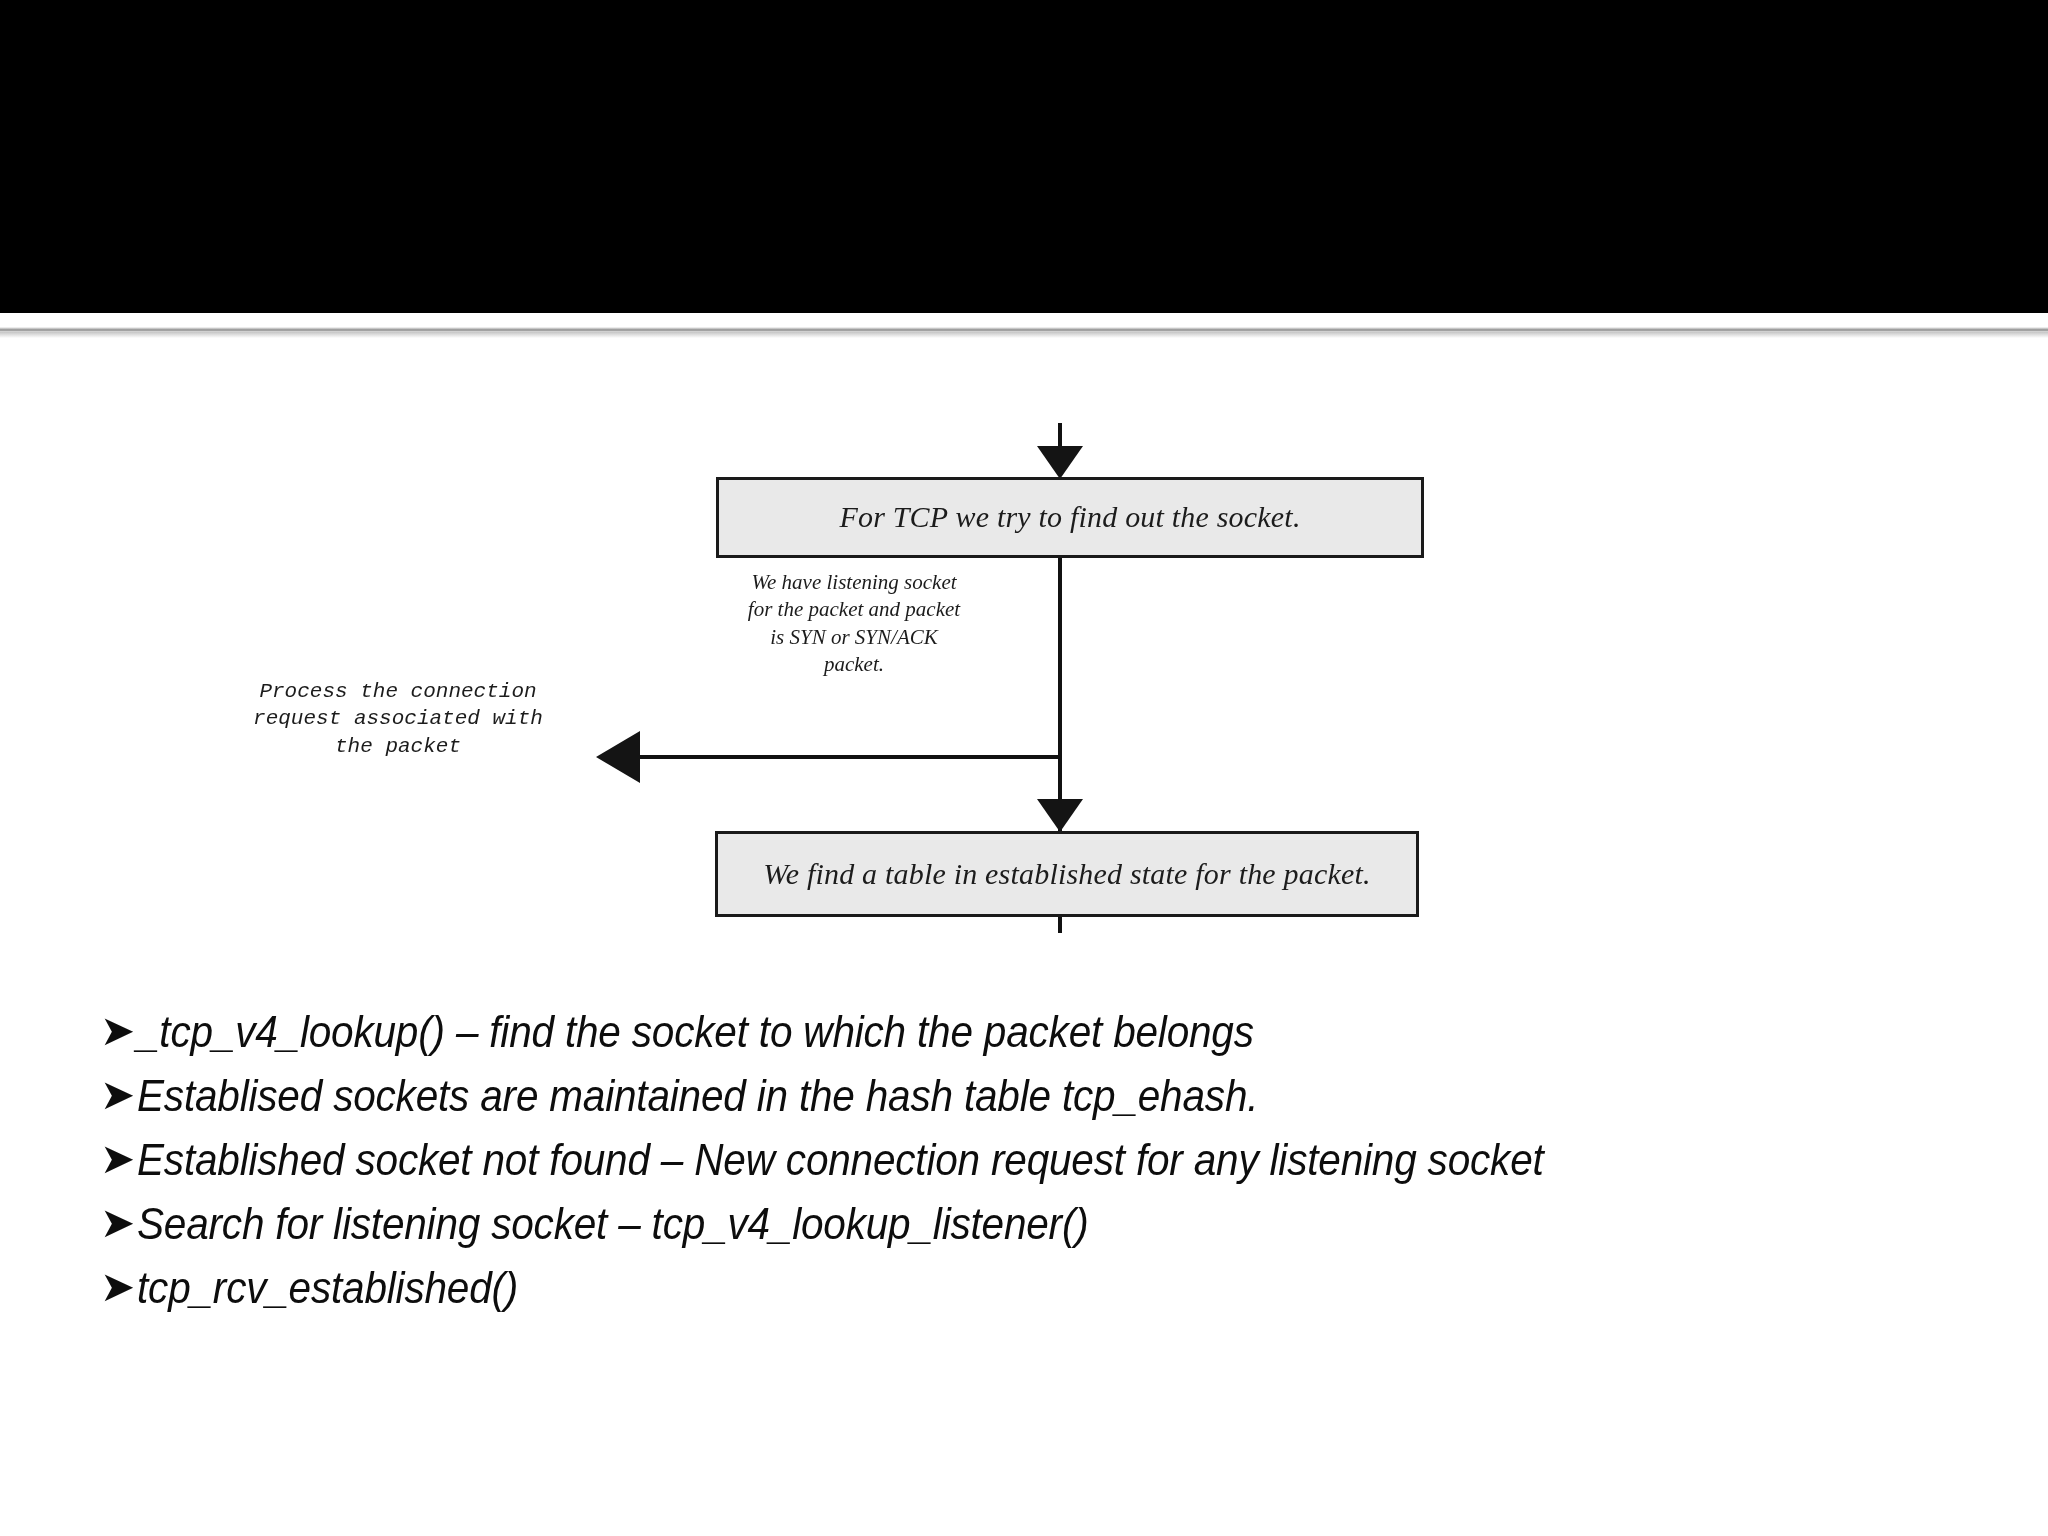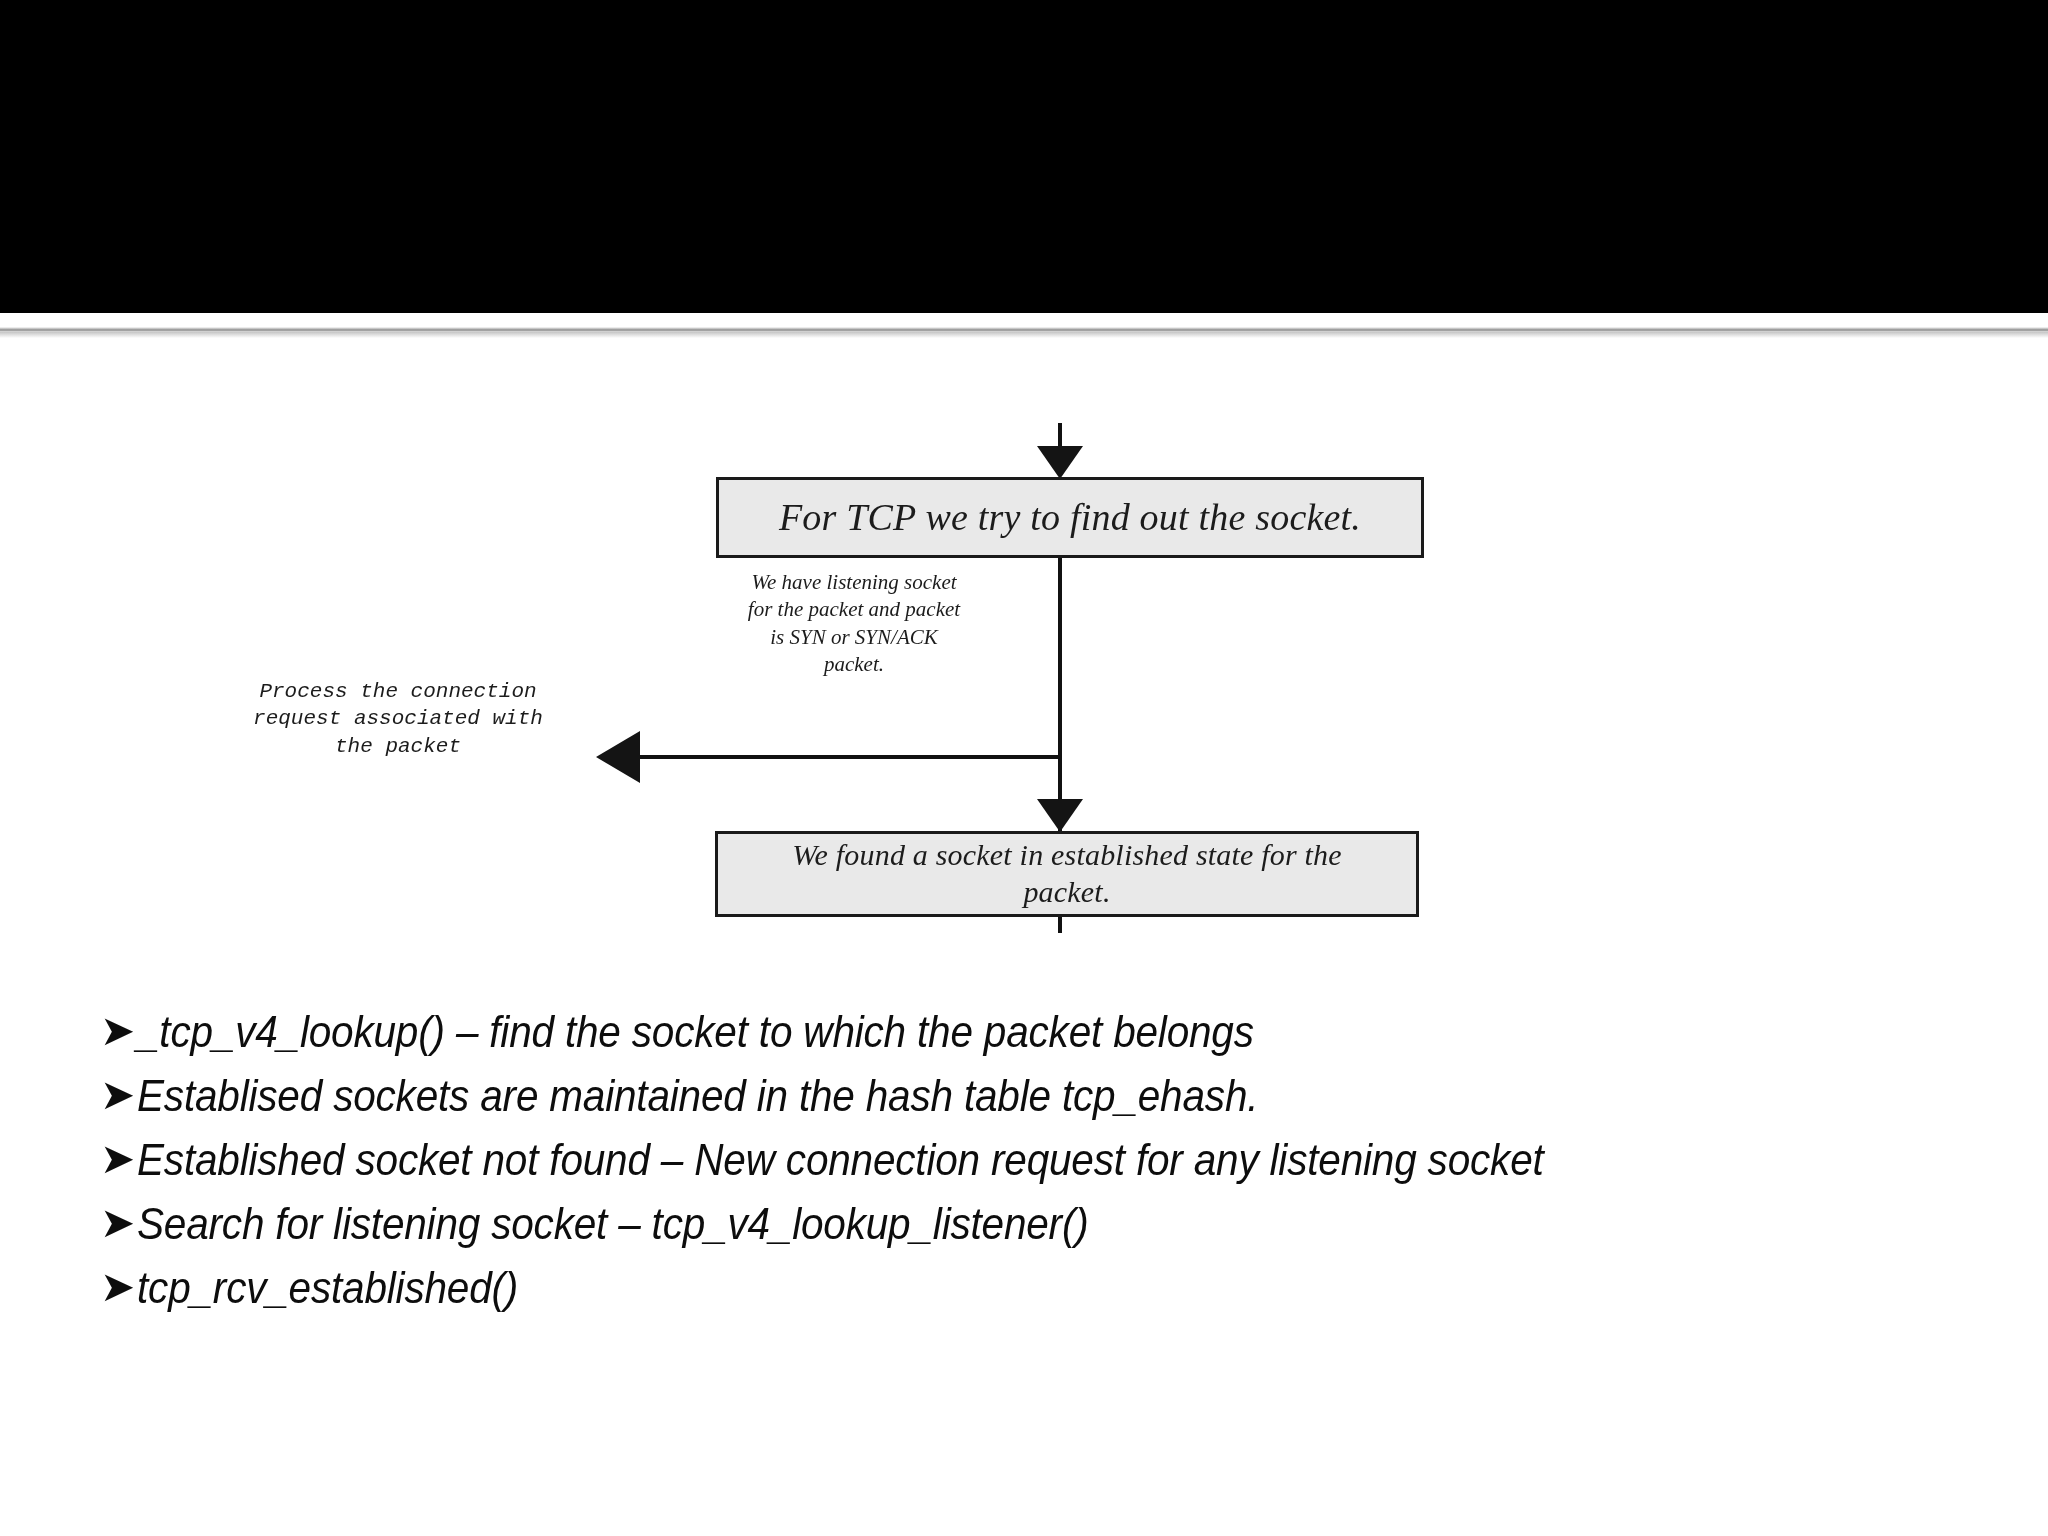--- a/index.html
+++ b/index.html
@@ -36,21 +36,21 @@
     display:flex;align-items:center;justify-content:center;
     text-align:center;
     font-family:"Liberation Serif", serif;
     font-style:italic;
     color:#1c1c1c;
     line-height:1.22;
     letter-spacing:0.2px;
   }
   #box-tcp-lookup{
     left:716px;top:97px;width:708px;height:81px;
-    font-size:38px;
+    font-size:30px;
   }
   #box-established{
     left:715px;top:451px;width:704px;height:86px;
     font-size:30px;
     padding:0 40px;
   }
   
   .flow-label{
     position:absolute;
     font-family:"Liberation Serif", serif;
@@ -146,21 +146,21 @@
 
   <div class="hline" id="conn-left-branch"></div>
   <div class="arrow-left" id="arrow-to-process"></div>
 
   <div class="flow-label" id="label-process">Process the connection
 request associated with
 the packet</div>
 
   <div class="arrow-down" id="arrow-into-box2"></div>
 
-  <div class="flow-box" id="box-established">We found a socket in established state for the packet.</div>
+  <div class="flow-box" id="box-established">We find a table in established state for the packet.</div>
 
   <div class="vline" id="conn-bottom-stub"></div>
 </div>
 
 <div id="bullet-list">
 
   <div class="bullet-row">
     <span class="bullet-marker">➤</span>
     <span class="bullet-text">_tcp_v4_lookup() – find the socket to which the packet belongs</span>
   </div>

